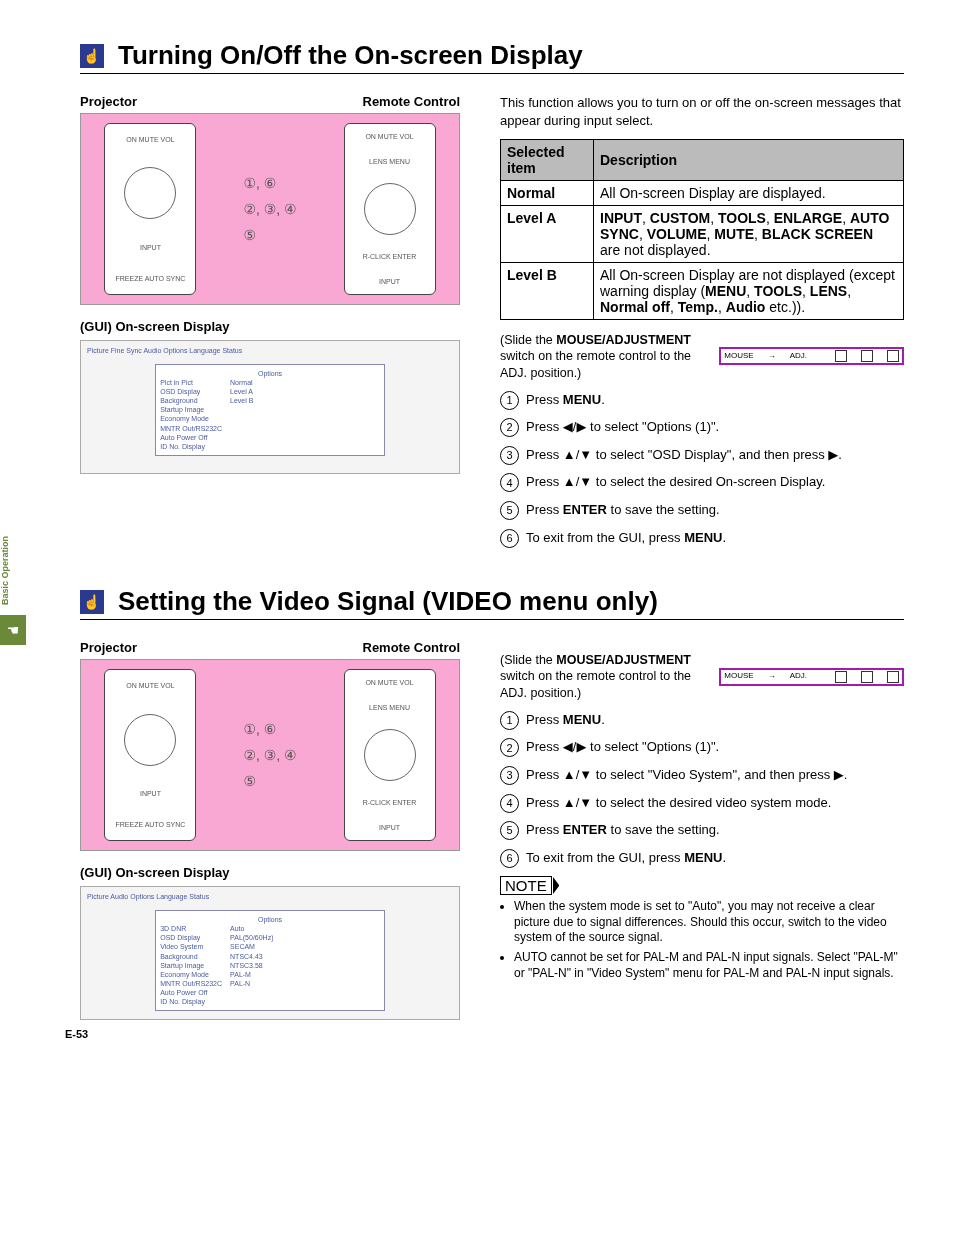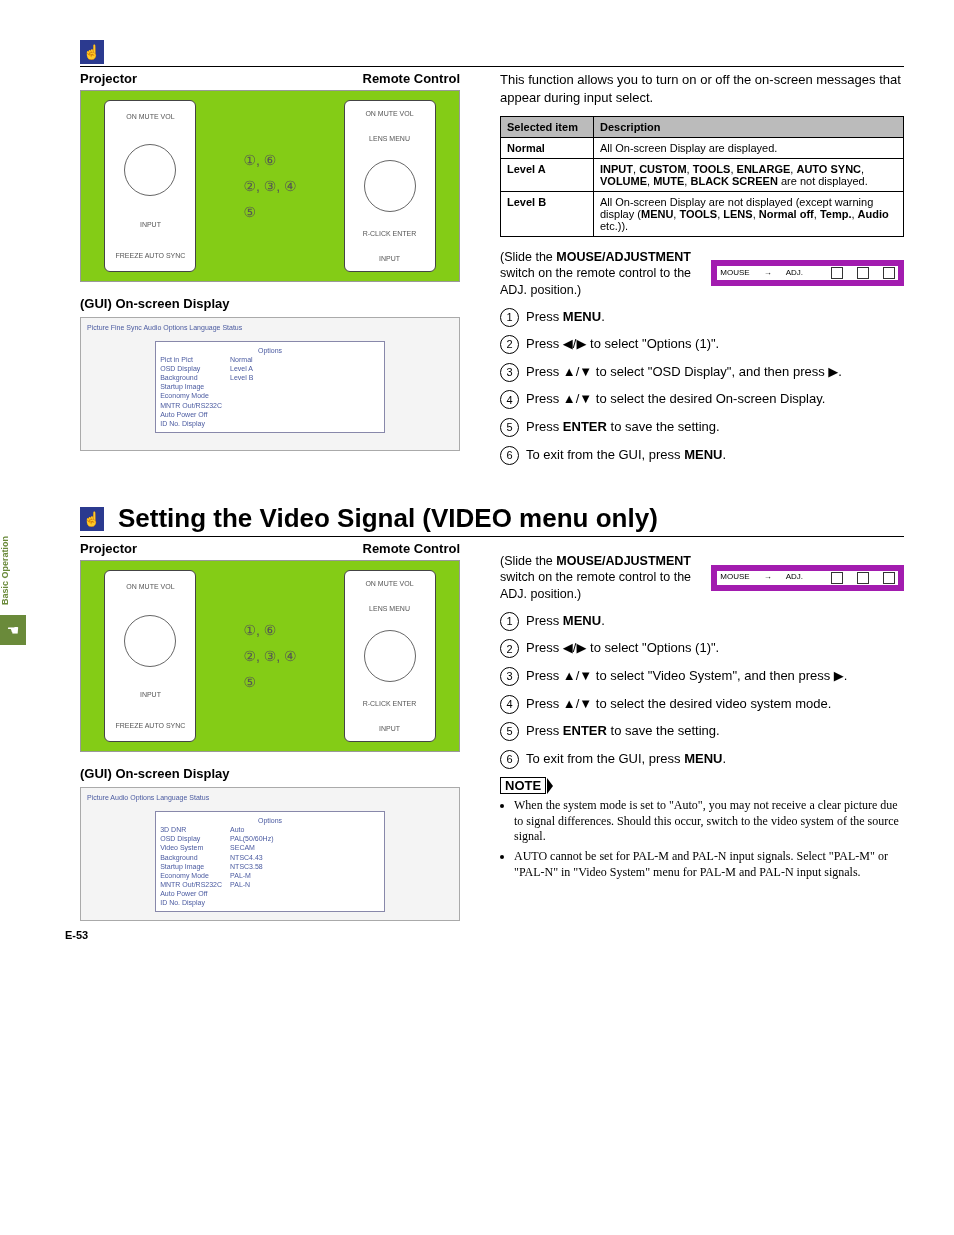--- a/index.html
+++ b/index.html
@@ -55,29 +55,29 @@
     background: #2b3a8f;
     color:#fff;
     display:inline-flex;
     align-items:center; justify-content:center;
     font-size:14px;
   }
   .two-col {
     display: grid;
     grid-template-columns: 380px 1fr;
     gap: 40px;
-    margin-top: 4px;
+    margin-top: 20px;
     margin-left: 50px;
   }
   .left-col { }
   .diagram-labels { display:flex; justify-content:space-between; font-weight:bold; font-size:13px; margin-bottom:4px;}
   .diagram-box {
     border:1px solid #999;
     height:190px;
-    background:#84cc16;
+    background:#f9a8d4;
     position:relative;
     font-size:8px;
     color:#555;
     display:flex;
     align-items:center;
     justify-content:space-around;
     overflow:hidden;
   }
   .device {
     border:1px solid #444;
@@ -108,73 +108,74 @@
     border:1px solid #88a;
     background:#fff;
     width:60%;
     margin:10px auto 0 auto;
     padding:4px;
     line-height:1.3;
   }
   .right-col p { margin:0 0 10px 0; line-height:1.35; font-size:13px;}
   .subhead { font-weight:bold; font-style:italic; font-size:14px; margin:4px 0 6px 0;}
   table.desc {
-    border-collapse: collapse; width:100%; font-size:11px;border-radius:21px;
+    border-collapse: collapse; width:100%; font-size:14px;border-radius:21px;
   }
   table.desc th {
     background:#bbb; text-align:left; padding:4px 6px; border:1px solid #000; font-weight:bold;
   }
   table.desc td {
     border:1px solid #000; padding:4px 6px; vertical-align:top;
   }
   table.desc td:first-child { font-weight:bold; width:80px;}
   .slide-note {
     font-size:12.5px; line-height:1.3; margin:12px 0 10px 0;
     display:flex; gap:8px; align-items:center;
   }
   .slide-note .switch-icon {
-    border:6px solid #a21caf; padding:1px 3px; font-size:8px; display:inline-flex; gap:14px; align-items:center;
+    border:2px solid #a21caf; padding:1px 3px; font-size:8px; display:inline-flex; gap:14px; align-items:center;
     white-space:nowrap;
   }
   .switch-icon .sq { width:10px;height:10px;border:1px solid #333;display:inline-block;}
   ol.steps { list-style:none; padding:0; margin:0; counter-reset: step;}
   ol.steps li {
     counter-increment: step;
     position:relative; padding-left:26px; margin-bottom:10px; font-size:13px; line-height:1.35;
   }
   ol.steps li::before {
     content: counter(step);
     position:absolute; left:0; top:0;
     width:17px;height:17px;border:1.2px solid #000;border-radius:50%;
     display:flex;align-items:center;justify-content:center;
     font-size:11px;
   }
   .note-label {
-    font-size:13px; font-weight:bold; border:1px solid #000; padding:0 4px; display:inline-block;
+    font-size:15px; font-weight:normal; border:1px solid #000; padding:0 4px; display:inline-block;
     position:relative;
   }
   .note-label::after{
     content:""; position:absolute; right:-10px; top:0; bottom:0;
     border-left:10px solid #000; border-top:8px solid transparent; border-bottom:8px solid transparent;
     transform:scaleX(0.6);
   }
   ul.notes { margin:4px 0 0 0; padding-left:14px; font-size:12px; line-height:1.3;}
-  ul.notes li { margin-bottom:4px;font-family:Liberation Serif, serif;}
+  ul.notes li { margin-bottom:4px;}
   .page-num { position:absolute; bottom:20px; left:65px; font-size:11px; font-weight:bold;}
 </style>
 </head>
 <body>
 
 <div class="side-tab">
   <span class="side-tab-text">Basic Operation</span>
   <div class="side-tab-icon">☚</div>
 </div>
 
 <h1 class="section-title">
   <span class="title-icon">☝</span>
+  <span>Turning On/Off the On-screen Display</span>
 </h1>
 
 <div class="two-col">
   <div class="left-col">
     <div class="diagram-labels">
       <span>Projector</span>
       <span>Remote Control</span>
     </div>
     <div class="diagram-box">
       <div class="device">

